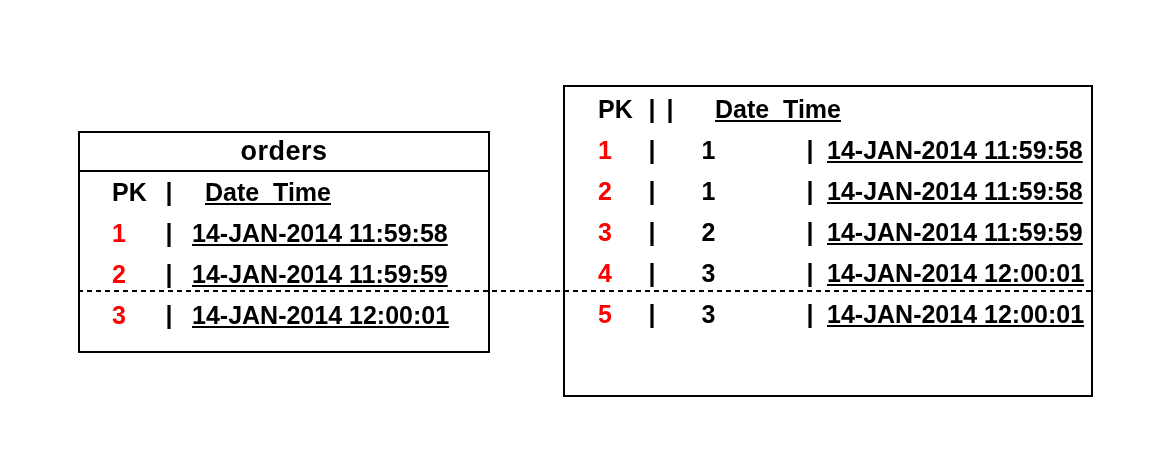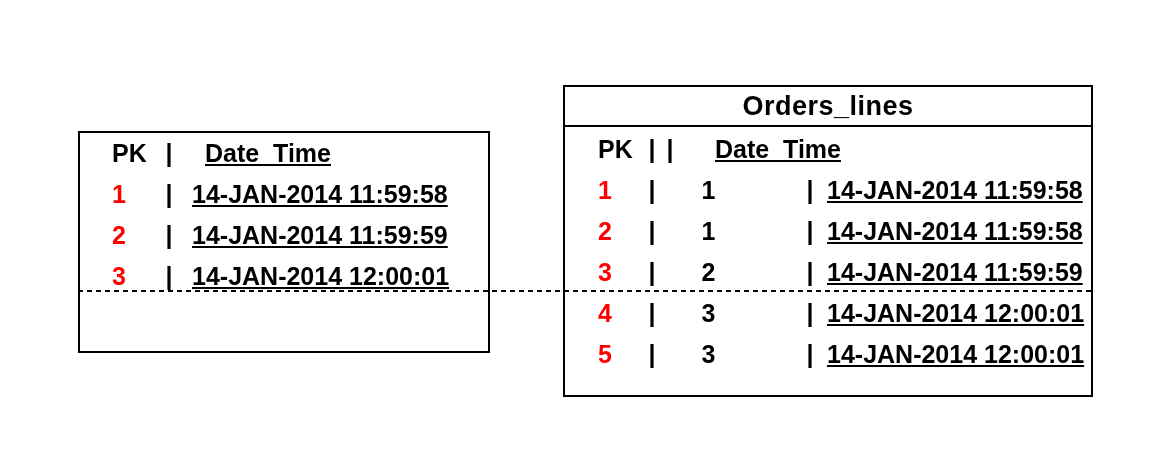--- a/index.html
+++ b/index.html
@@ -87,20 +87,21 @@
     background: repeating-linear-gradient(90deg, #000000 0px, #000000 5px, transparent 5px, transparent 9px);
     z-index: 5;
   }
 </style>
 </head>
 <body>
 
 <div class="canvas">
 
   <div class="db-table t-orders">
+    <div class="tbl-title">orders</div>
     <div class="tbl-body">
       <div class="row hdr">
         <span class="c-pk">PK</span>
         <span class="c-sep">|</span>
         <span class="c-date">Date_Time</span>
       </div>
       <div class="row">
         <span class="c-pk red">1</span>
         <span class="c-sep">|</span>
         <span class="c-date">14-JAN-2014 11:59:58</span>
@@ -112,21 +113,20 @@
       </div>
       <div class="row">
         <span class="c-pk red">3</span>
         <span class="c-sep">|</span>
         <span class="c-date">14-JAN-2014 12:00:01</span>
       </div>
     </div>
   </div>
 
   <div class="db-table t-lines">
-    <div class="tbl-title">Orders_lines</div>
     <div class="tbl-body">
       <div class="row hdr">
         <span class="c-pk">PK</span>
         <span class="c-sep">|</span>
         <span class="c-sep">|</span>
         <span class="c-date">Date_Time</span>
       </div>
       <div class="row">
         <span class="c-pk red">1</span>
         <span class="c-sep">|</span>

